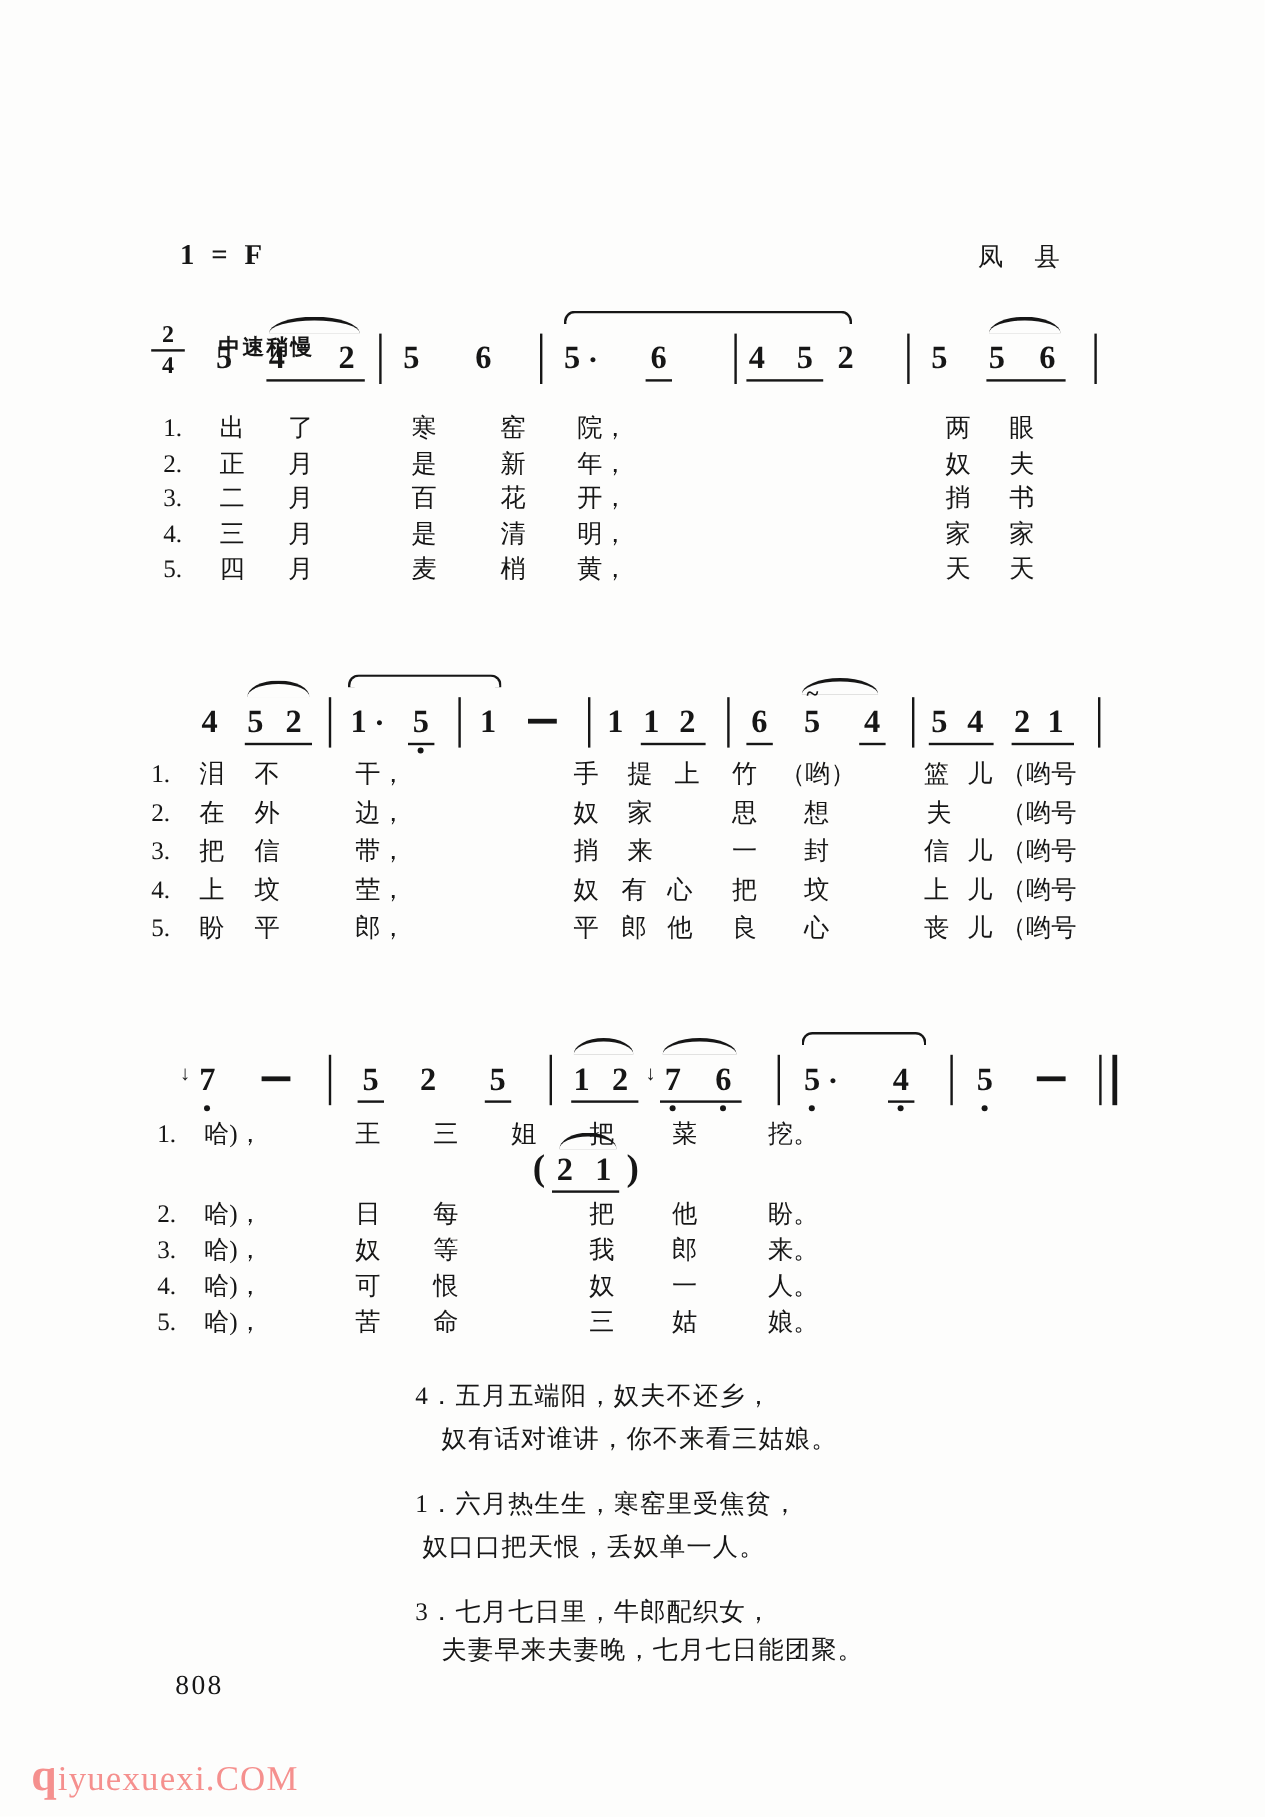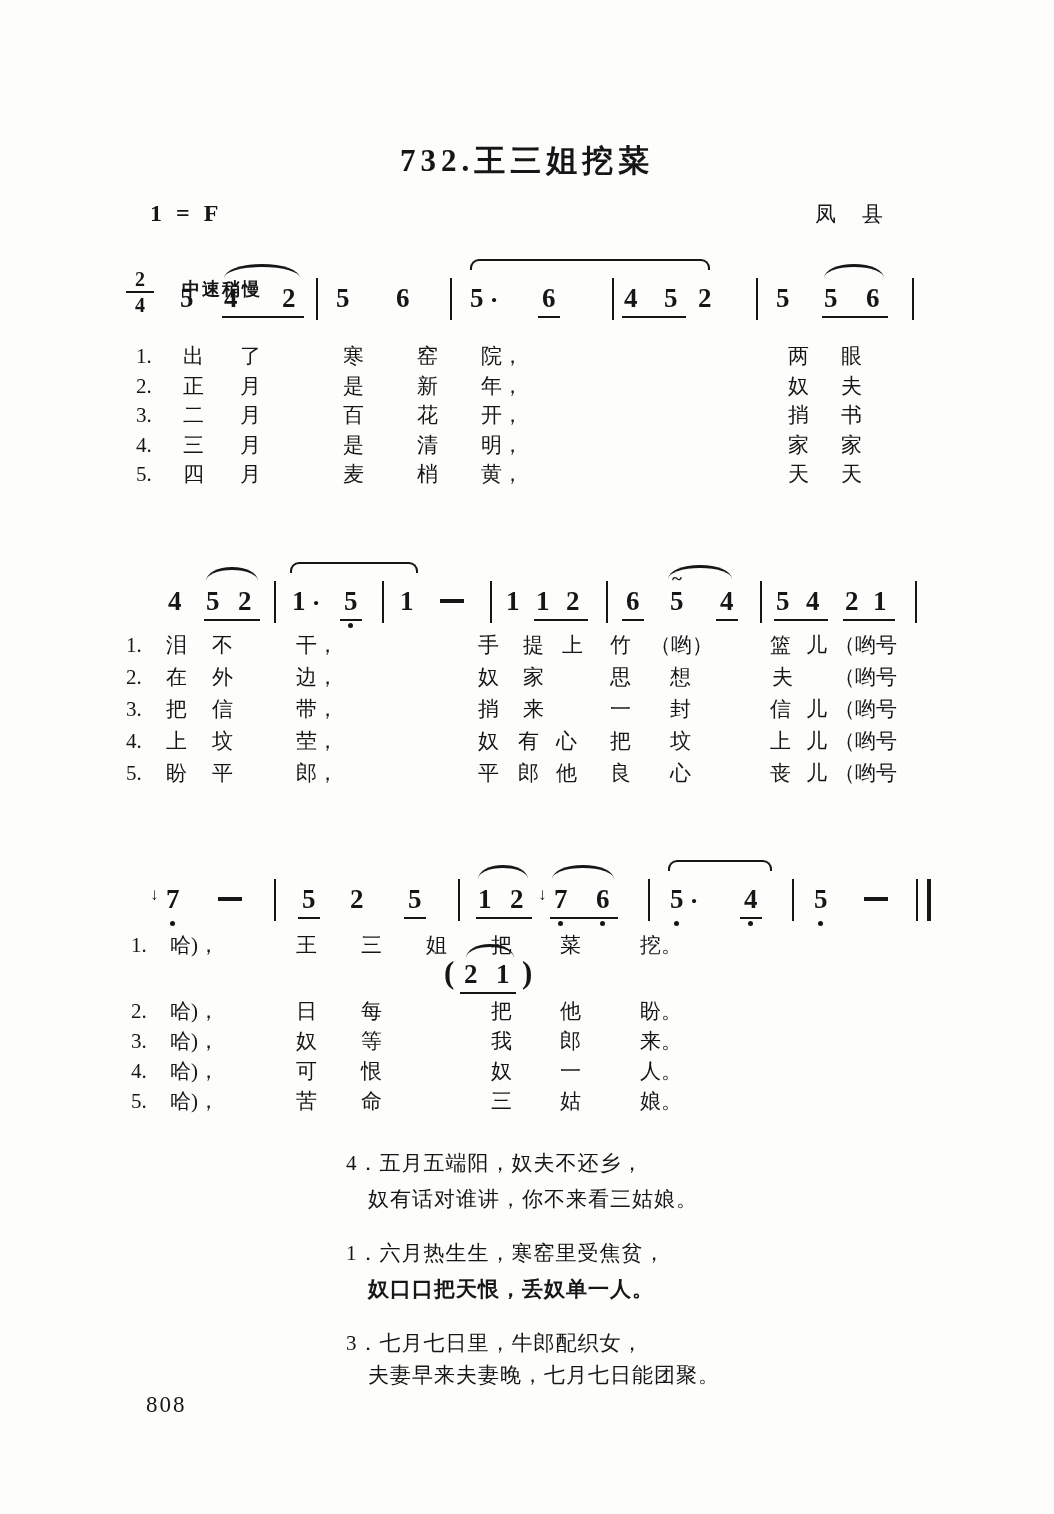--- a/index.html
+++ b/index.html
@@ -41,21 +41,20 @@
   .slur.arc { border-top:3px solid var(--ink); border-radius:50% 50% 0 0 / 100% 100% 0 0; height:11px; }
   .slur.bracket { border:2.5px solid var(--ink); border-bottom:none; border-radius:9px 9px 0 0; height:9px; }
 
   .lyric { position:absolute; font-size:21px; line-height:26px; white-space:pre; }
   .verse-line { position:absolute; font-size:21px; line-height:26px; white-space:pre; letter-spacing:1px; }
 </style>
 </head>
 <body>
 
 <div id="page">
-  <div class="title">732.王三姐挖菜</div>
   <div class="key">1 = F</div>
   <div class="region">凤县</div>
   <div class="tempo">中速稍慢</div>
   <div id="score">
       <div class="music-line" style="top: 282px;">
         <div class="ts" style="left: 126px;">
           <div class="tsn">2</div>
           <div class="tsd">4</div>
         </div>
         <div class="note" style="left: 180px;"><div class="digit">5</div></div>
@@ -291,18 +290,19 @@
       <div class="lyric" style="left: 296px; top: 1088px;">苦</div>
       <div class="lyric" style="left: 361px; top: 1088px;">命</div>
       <div class="lyric" style="left: 491px; top: 1088px;">三</div>
       <div class="lyric" style="left: 560px; top: 1088px;">姑</div>
       <div class="lyric" style="left: 640px; top: 1088px;">娘。</div>
     </div>
   <div id="verses">
       <div class="verse-line" style="left: 346px; top: 1150px;">4．五月五端阳，奴夫不还乡，</div>
       <div class="verse-line" style="left: 368px; top: 1186px;">奴有话对谁讲，你不来看三姑娘。</div>
       <div class="verse-line" style="left: 346px; top: 1240px;">1．六月热生生，寒窑里受焦贫，</div>
-      <div class="verse-line" style="left: 368px; top: 1276px; font-weight: bold;">奴口口把天恨，丢奴单一人。</div>
+      <div class="verse-line" style="left: 352px; top: 1276px;">奴口口把天恨，丢奴单一人。</div>
       <div class="verse-line" style="left: 346px; top: 1330px;">3．七月七日里，牛郎配织女，</div>
       <div class="verse-line" style="left: 368px; top: 1362px;">夫妻早来夫妻晚，七月七日能团聚。</div>
     </div>
   <div class="pagenum">808</div>
+  <div class="watermark">qiyuexuexi.COM</div>
 </div>
 
 </body></html>

